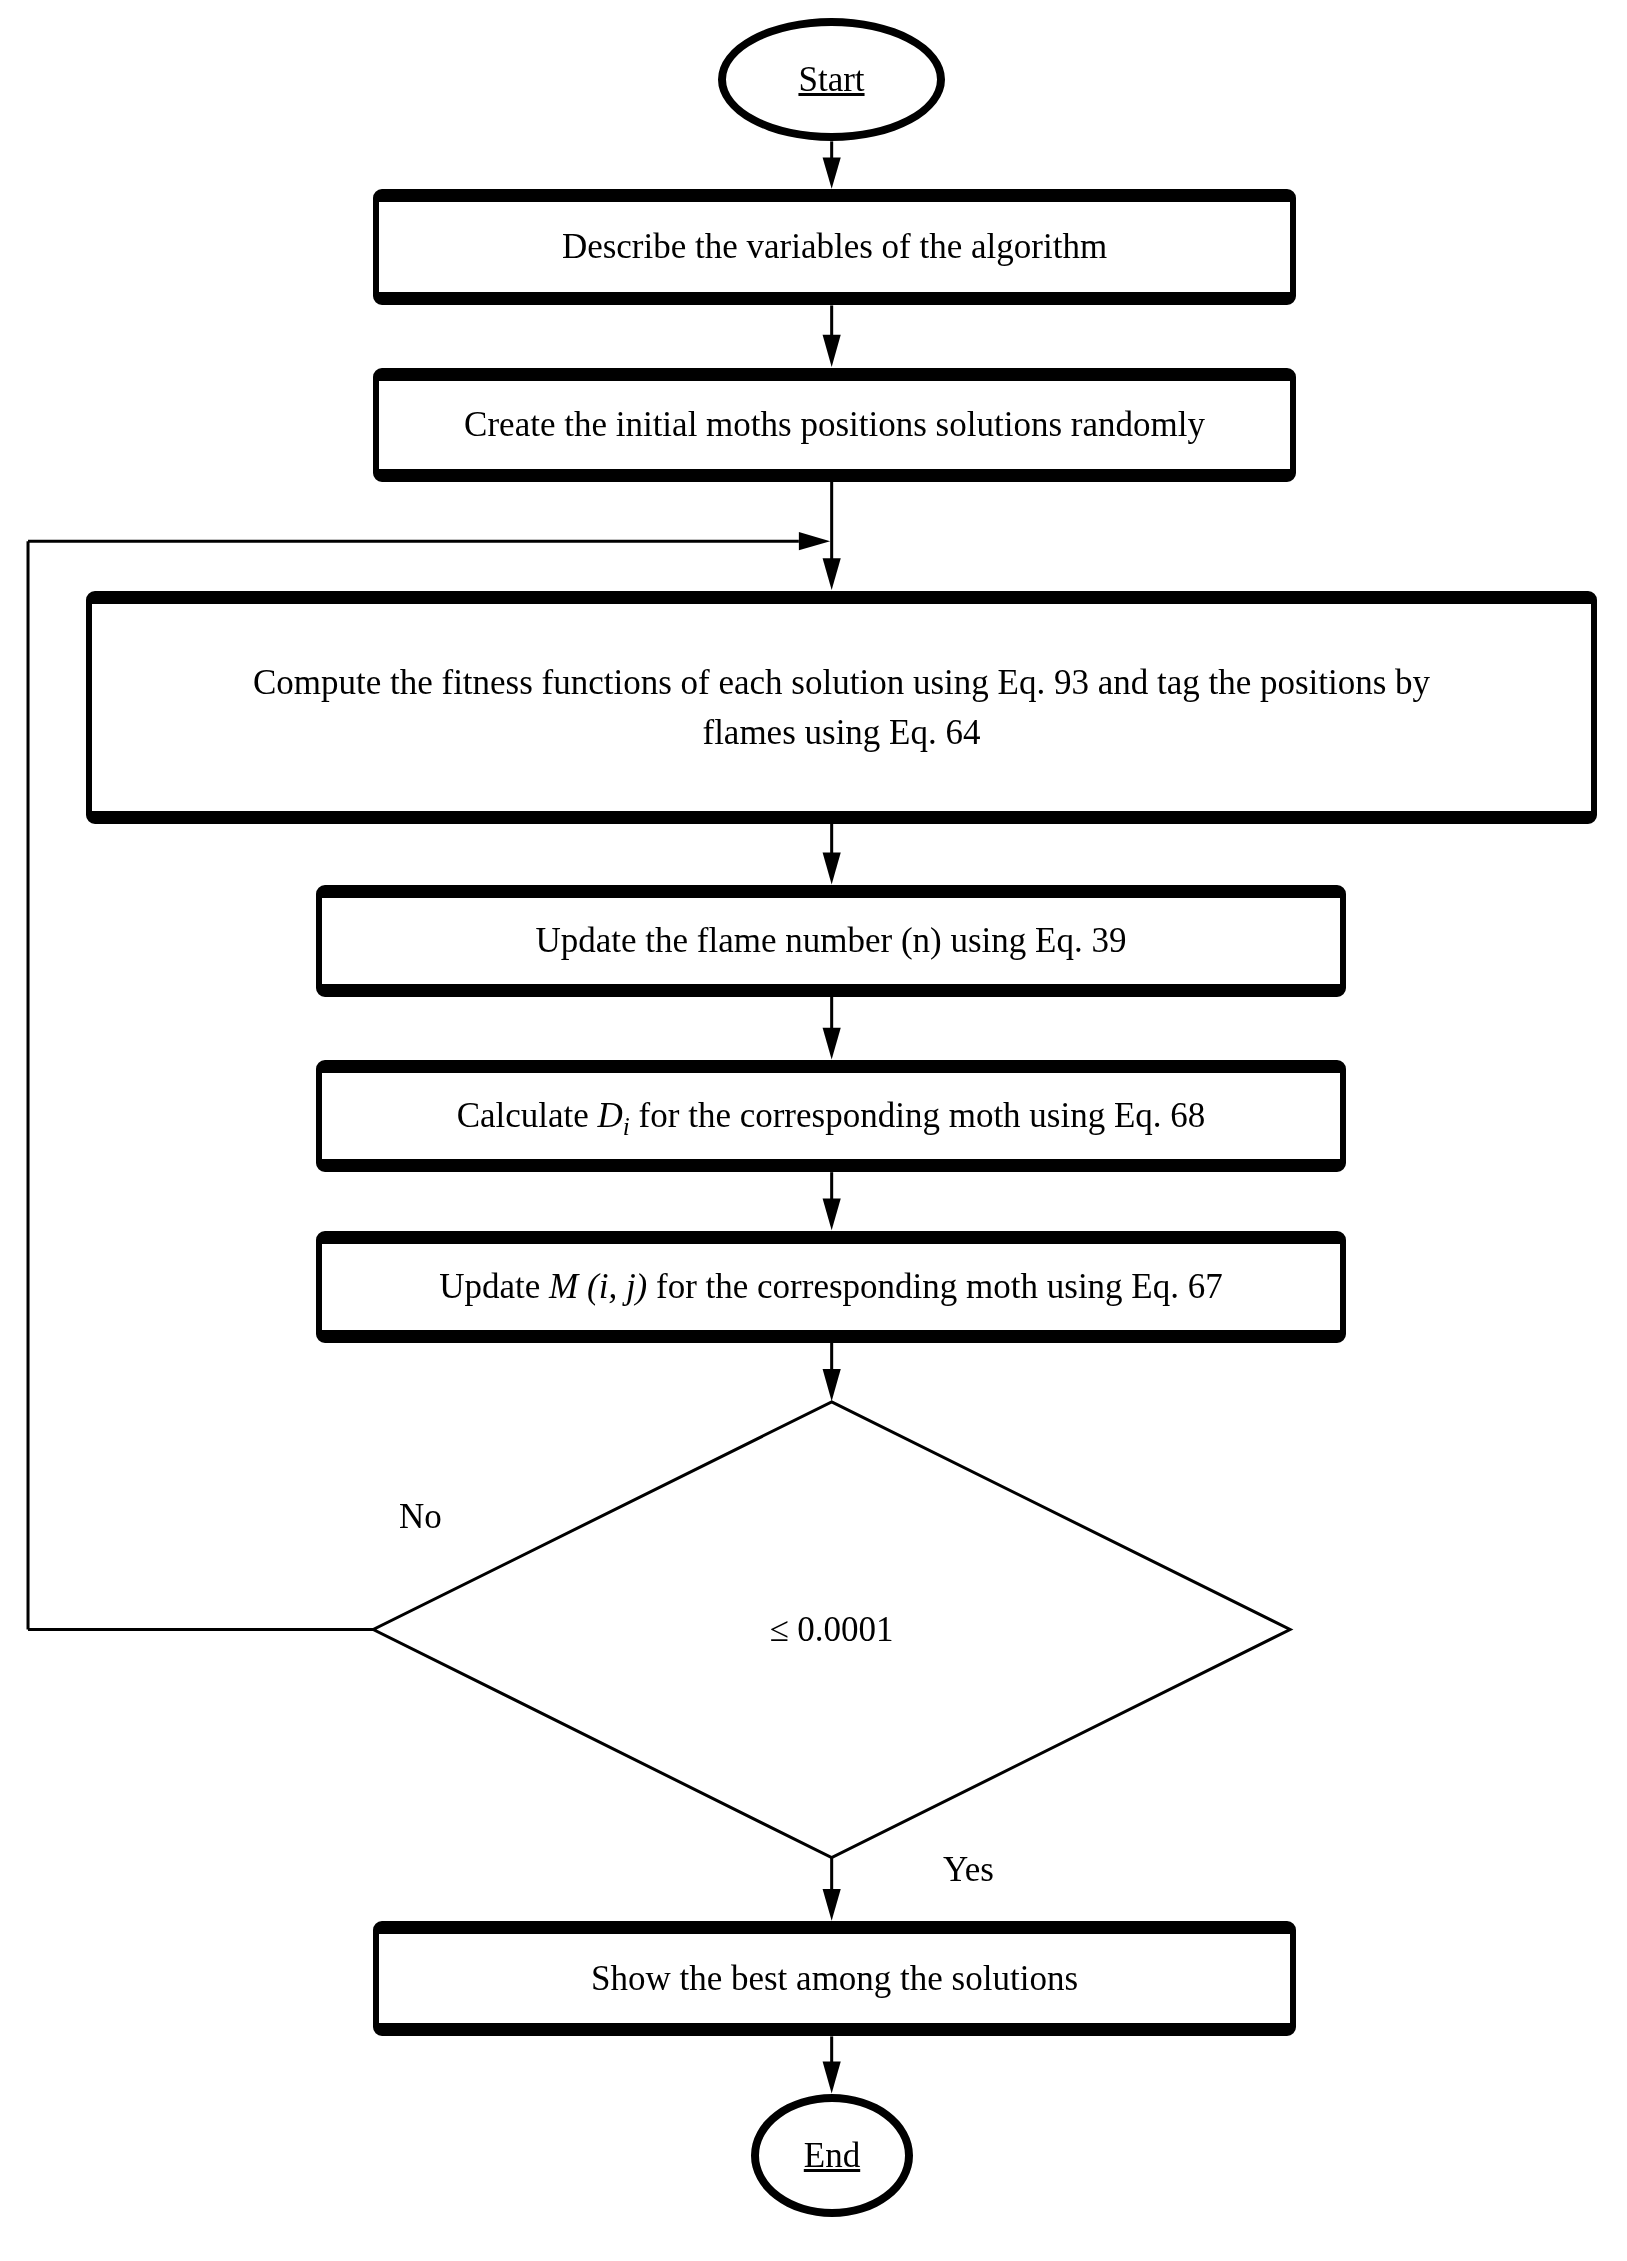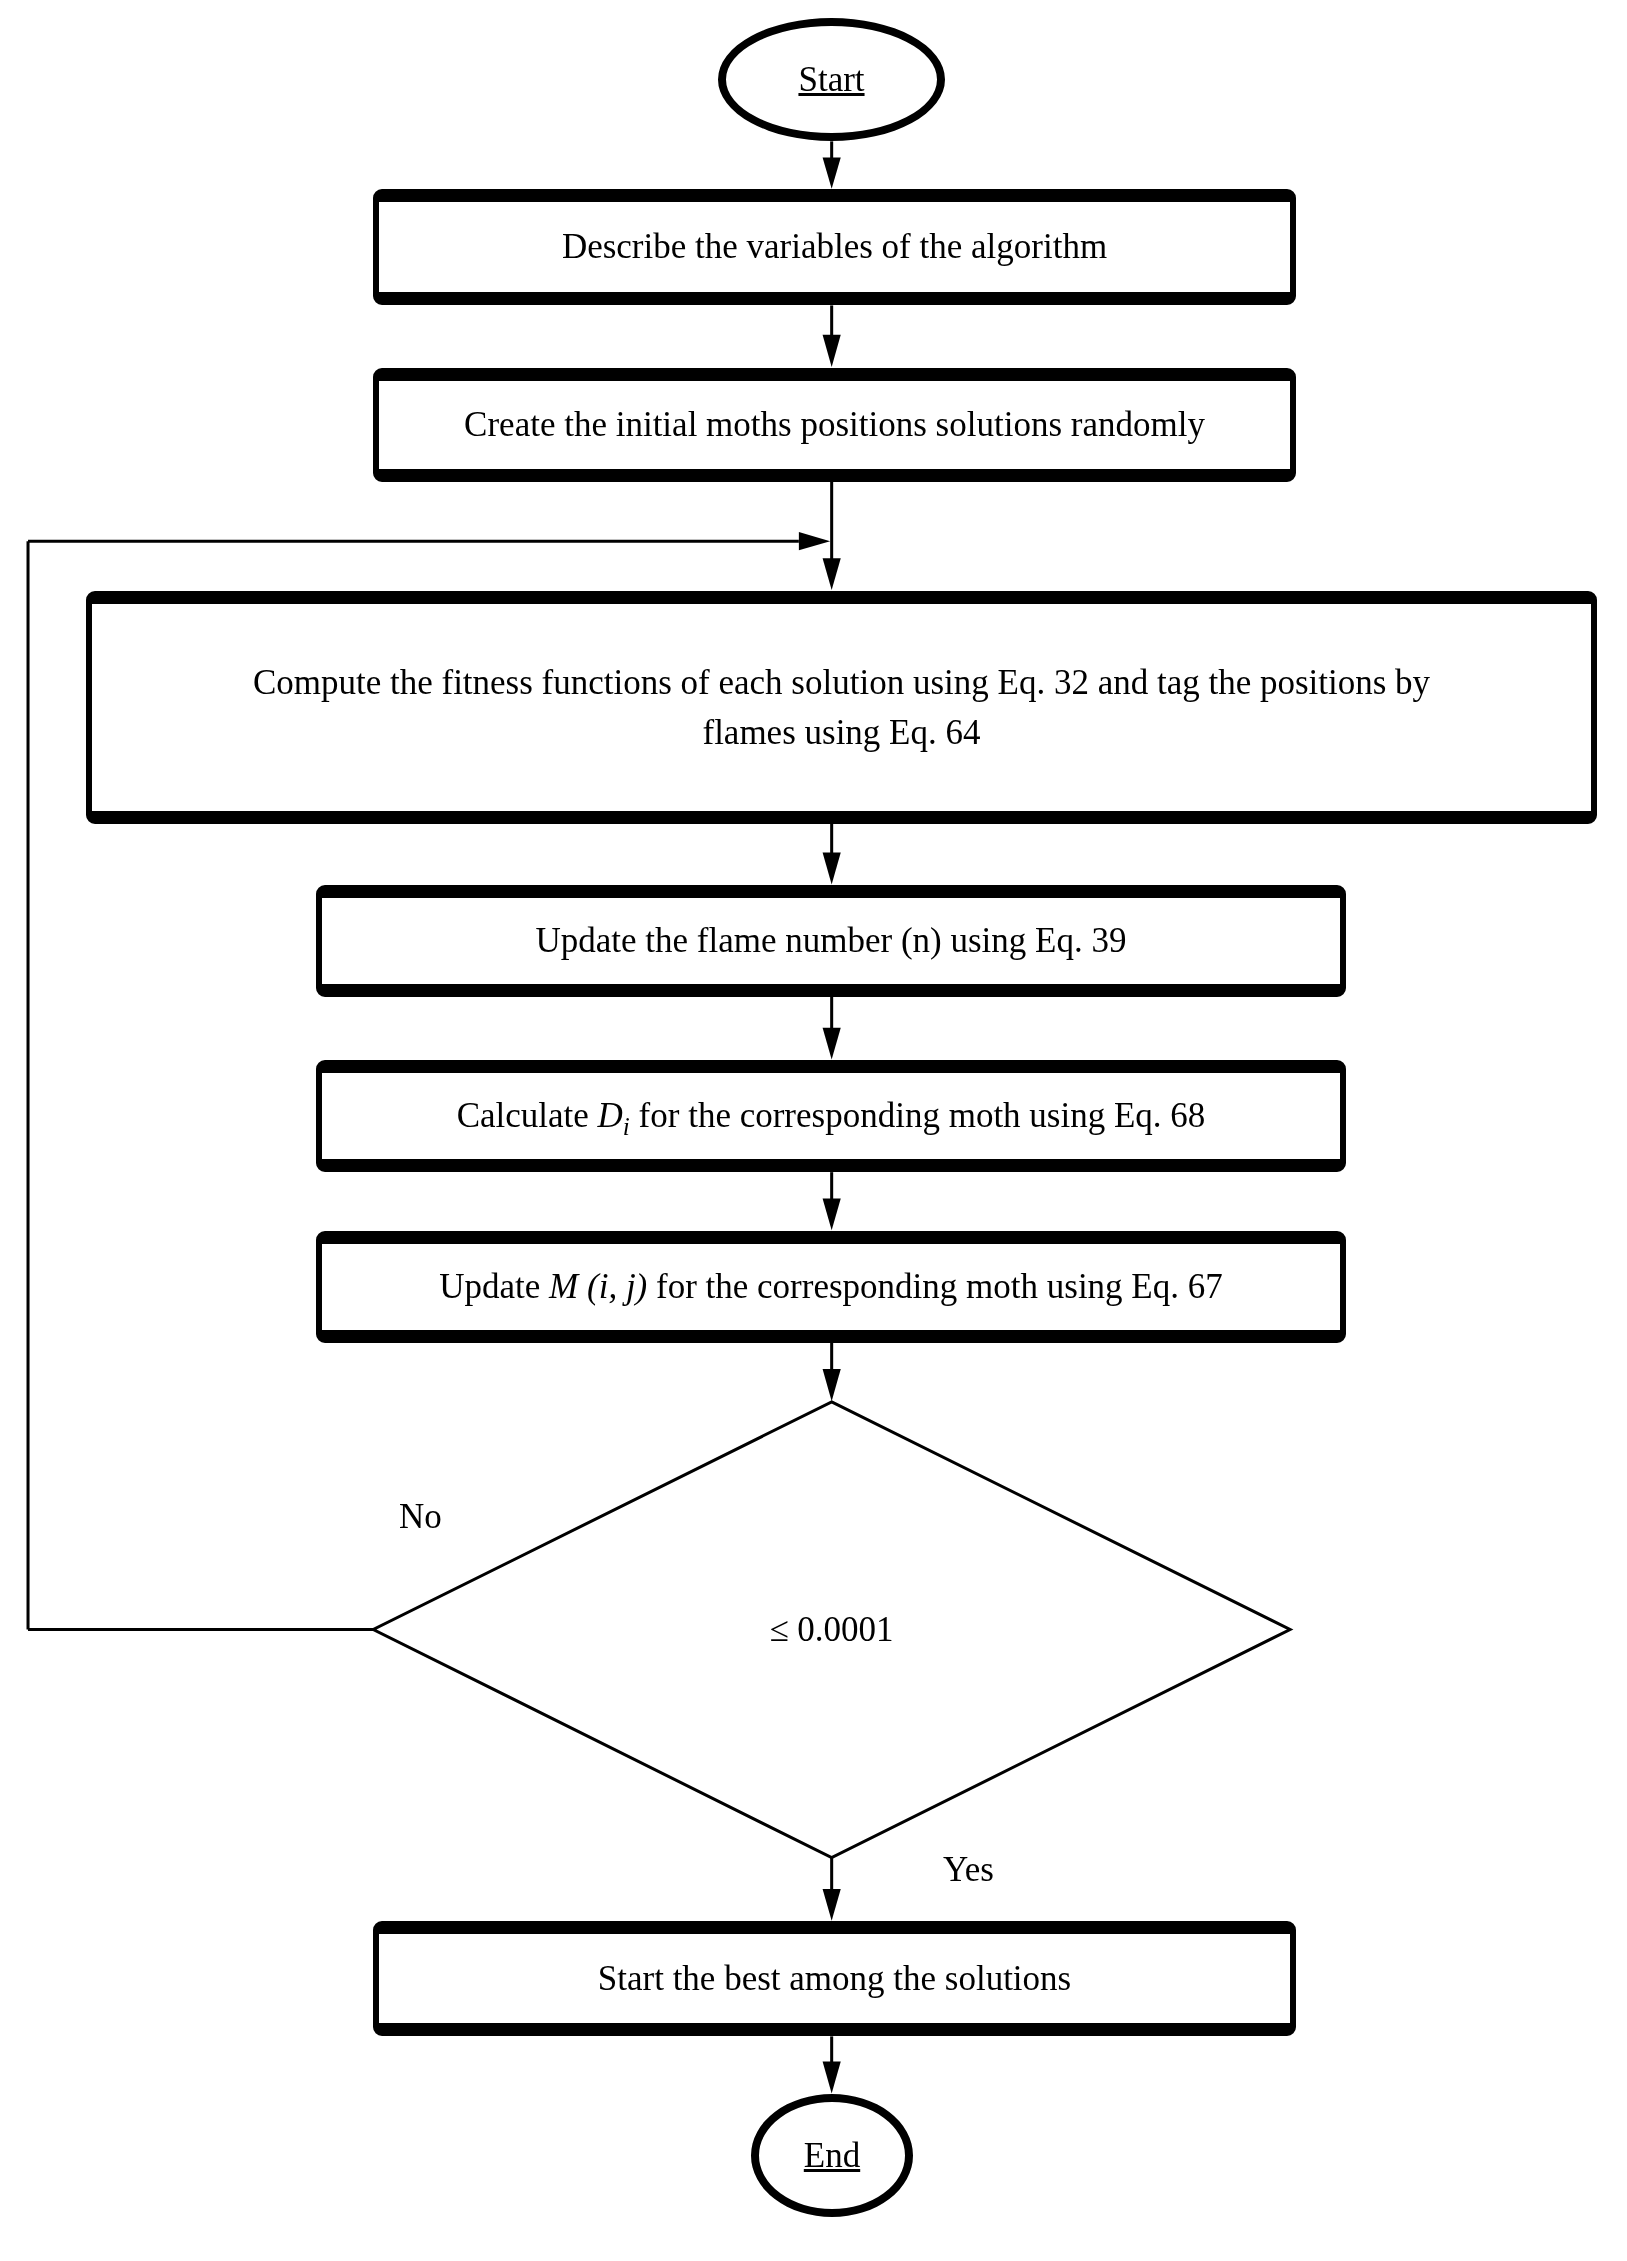--- a/index.html
+++ b/index.html
@@ -104,21 +104,21 @@
 
   <div class="node rect" style="left:373px; top:189px; width:923px; height:116px;">
     <span class="node-label">Describe the variables of the algorithm</span>
   </div>
 
   <div class="node rect" style="left:373px; top:368px; width:923px; height:114px;text-align:center;">
     <span class="node-label">Create the initial moths positions solutions randomly</span>
   </div>
 
   <div class="node rect multiline" style="left:86px; top:591px; width:1511px; height:233px;">
-    <span class="node-label">Compute the fitness functions of each solution using Eq. 32 and tag the positions by</span>
+    <span class="node-label">Compute the fitness functions of each solution using Eq. 93 and tag the positions by</span>
     <span class="node-label">flames using Eq. 64</span>
   </div>
 
   <div class="node rect" style="left:316px; top:885px; width:1030px; height:112px;">
     <span class="node-label">Update the flame number (n) using Eq. 39</span>
   </div>
 
   <div class="node rect" style="left:316px; top:1060px; width:1030px; height:112px;">
     <span class="node-label">
       <span>Calculate </span><span class="var-italic">D</span><sub><span class="var-italic">i</span></sub><span> for the corresponding moth using Eq. 68</span>
@@ -132,21 +132,21 @@
   </div>
 
   <div class="node multiline" style="left:373px; top:1402px; width:917px; height:456px; background:transparent;">
     <span class="node-label">≤  0.0001</span>
   </div>
 
   <div class="edge-label" style="left:399px; top:1499px;">No</div>
   <div class="edge-label" style="left:943px; top:1852px;">Yes</div>
 
   <div class="node rect" style="left:373px; top:1921px; width:923px; height:115px;">
-    <span class="node-label">Start the best among the solutions</span>
+    <span class="node-label">Show the best among the solutions</span>
   </div>
 
   <div class="node ellipse" style="left:751px; top:2094px; width:162px; height:123px;">
     <span class="node-label">End</span>
   </div>
 
 </div>
 
 
 </body></html>

